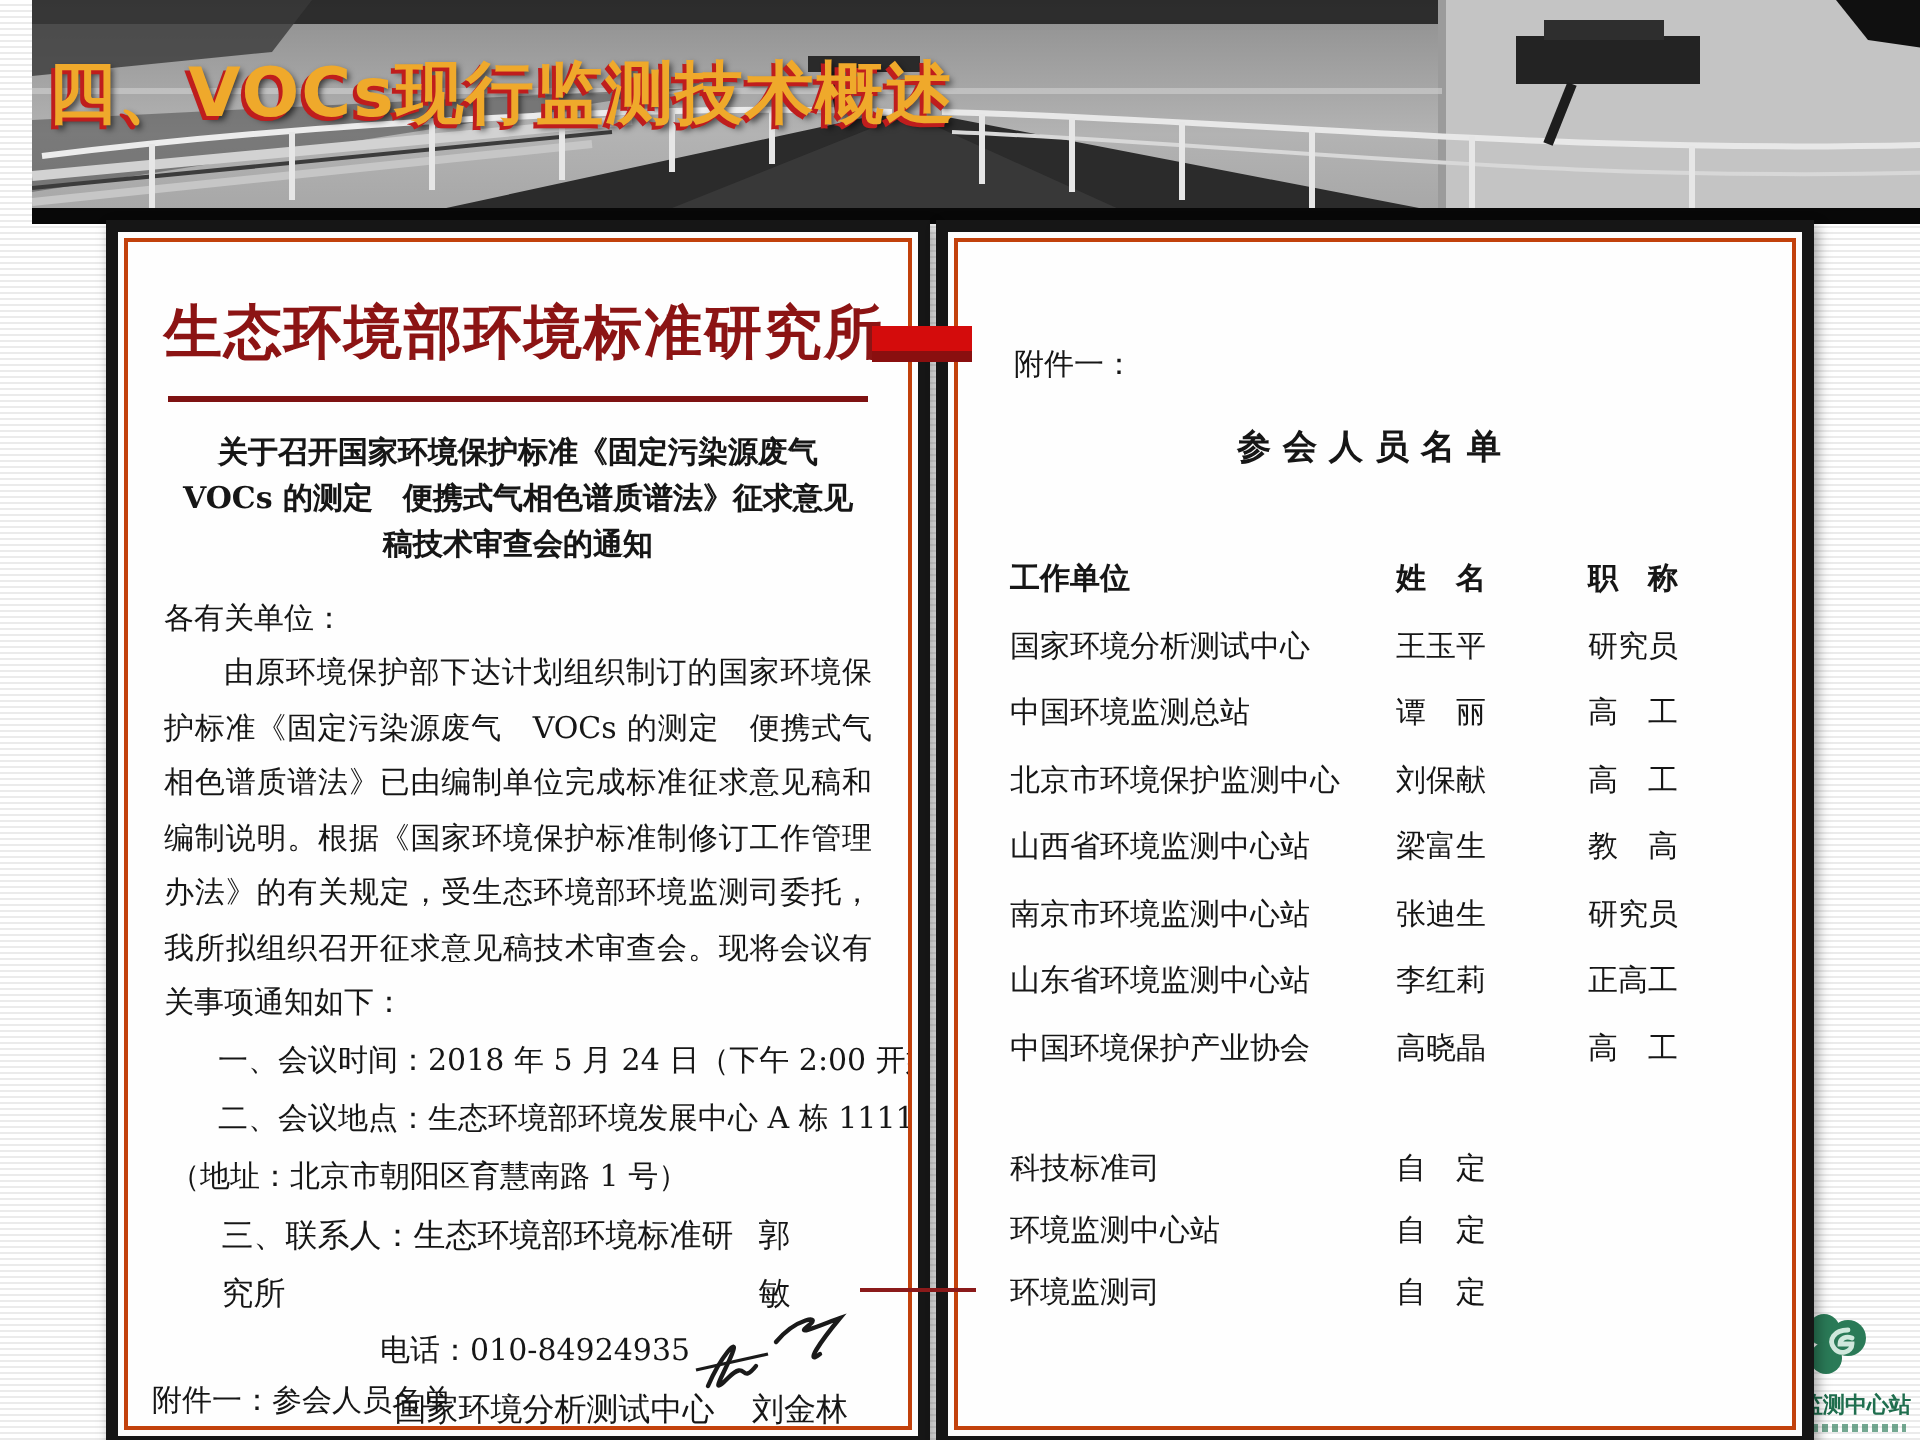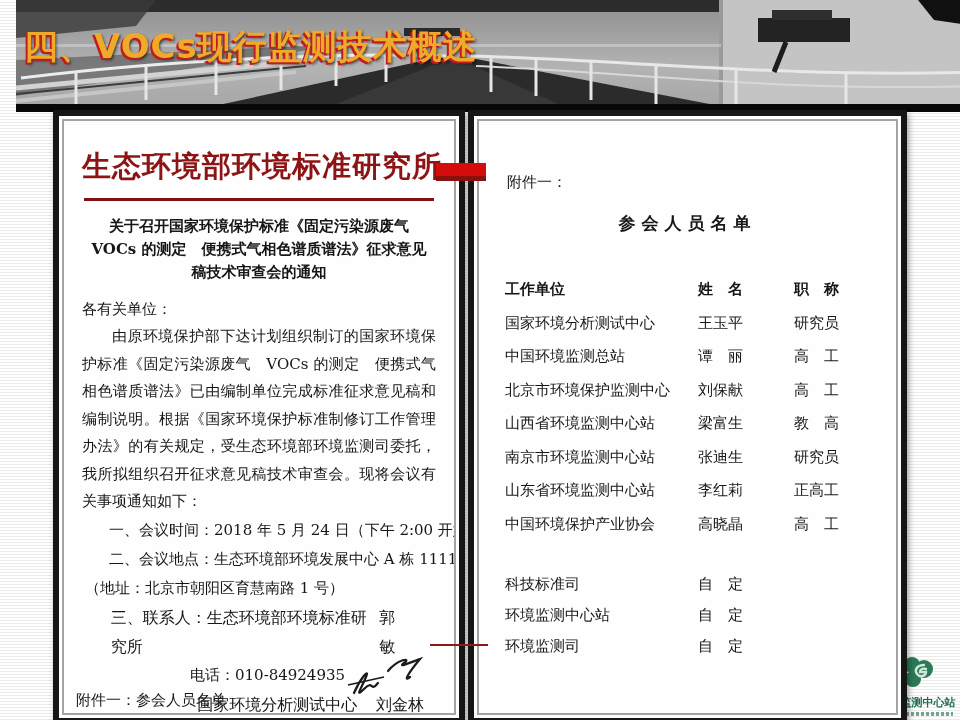--- a/index.html
+++ b/index.html
@@ -24,21 +24,21 @@
     white-space:nowrap;
   }
   
   .doc{
     position:absolute;top:110px;height:602px;background:#fdfdfd;
     border:6px solid #161616;z-index:2;
     box-shadow:2px 3px 6px rgba(0,0,0,.35);
   }
   .doc-inner{
     position:absolute;left:3px;top:3px;right:3px;bottom:3px;
-    border:2px solid #a3a3a3;background:#fefefe;color:#161616;
+    border:2px solid #c2410c;background:#fefefe;color:#161616;
     overflow:hidden;
   }
   .left-doc{left:53px;width:400px;}
   .right-doc{left:468px;width:427px;}
   .left-doc .doc-inner{padding:0 18px;box-sizing:border-box;}
   .right-doc .doc-inner{padding:0 16px;box-sizing:border-box;}
 
   
   .letterhead{
     margin-top:26px;text-align:center;font-weight:bold;font-size:29px;

